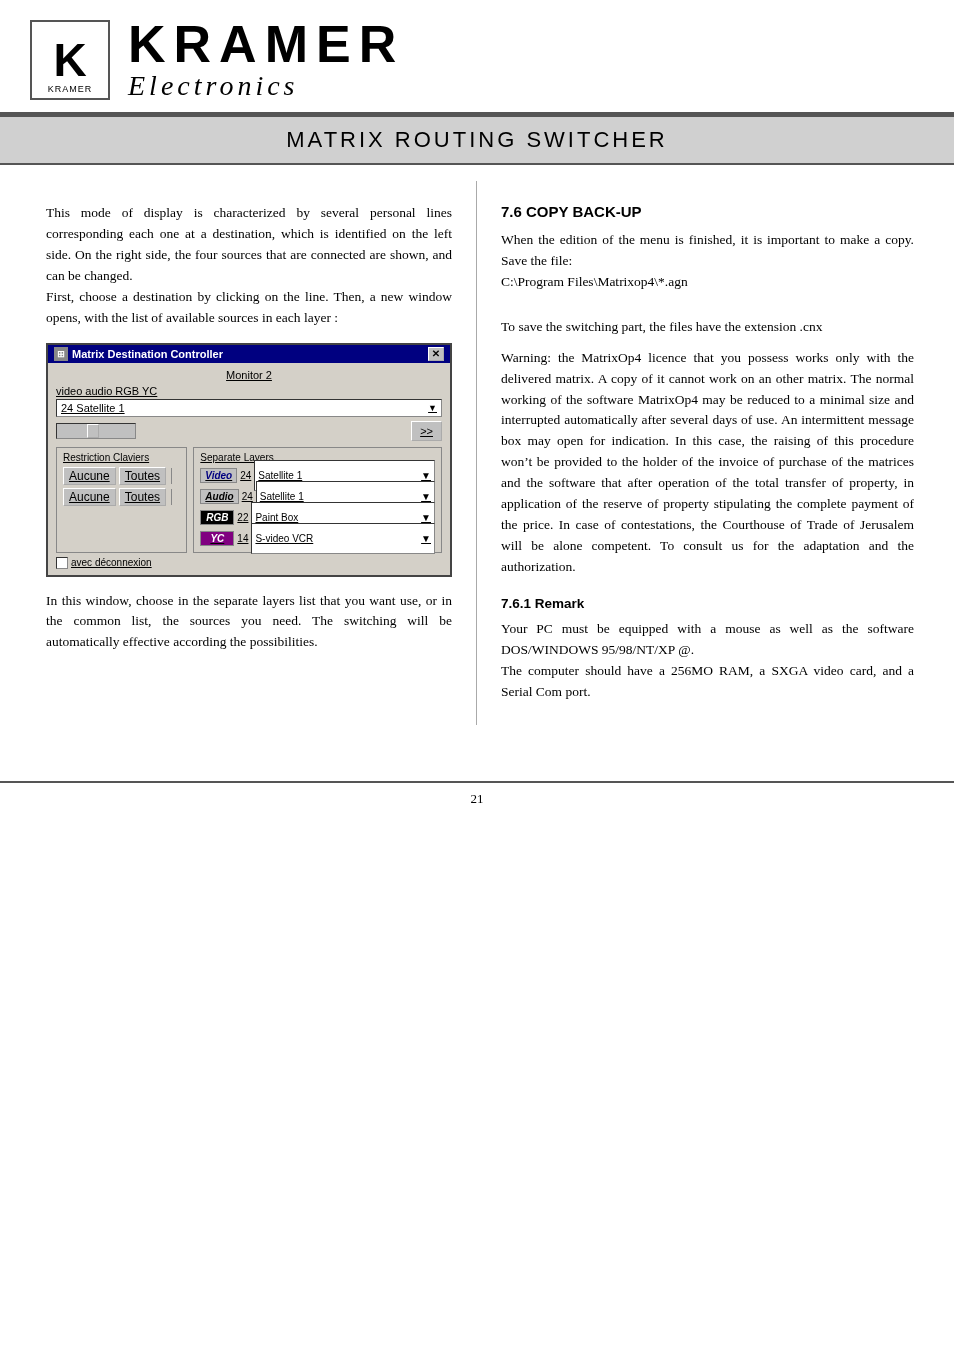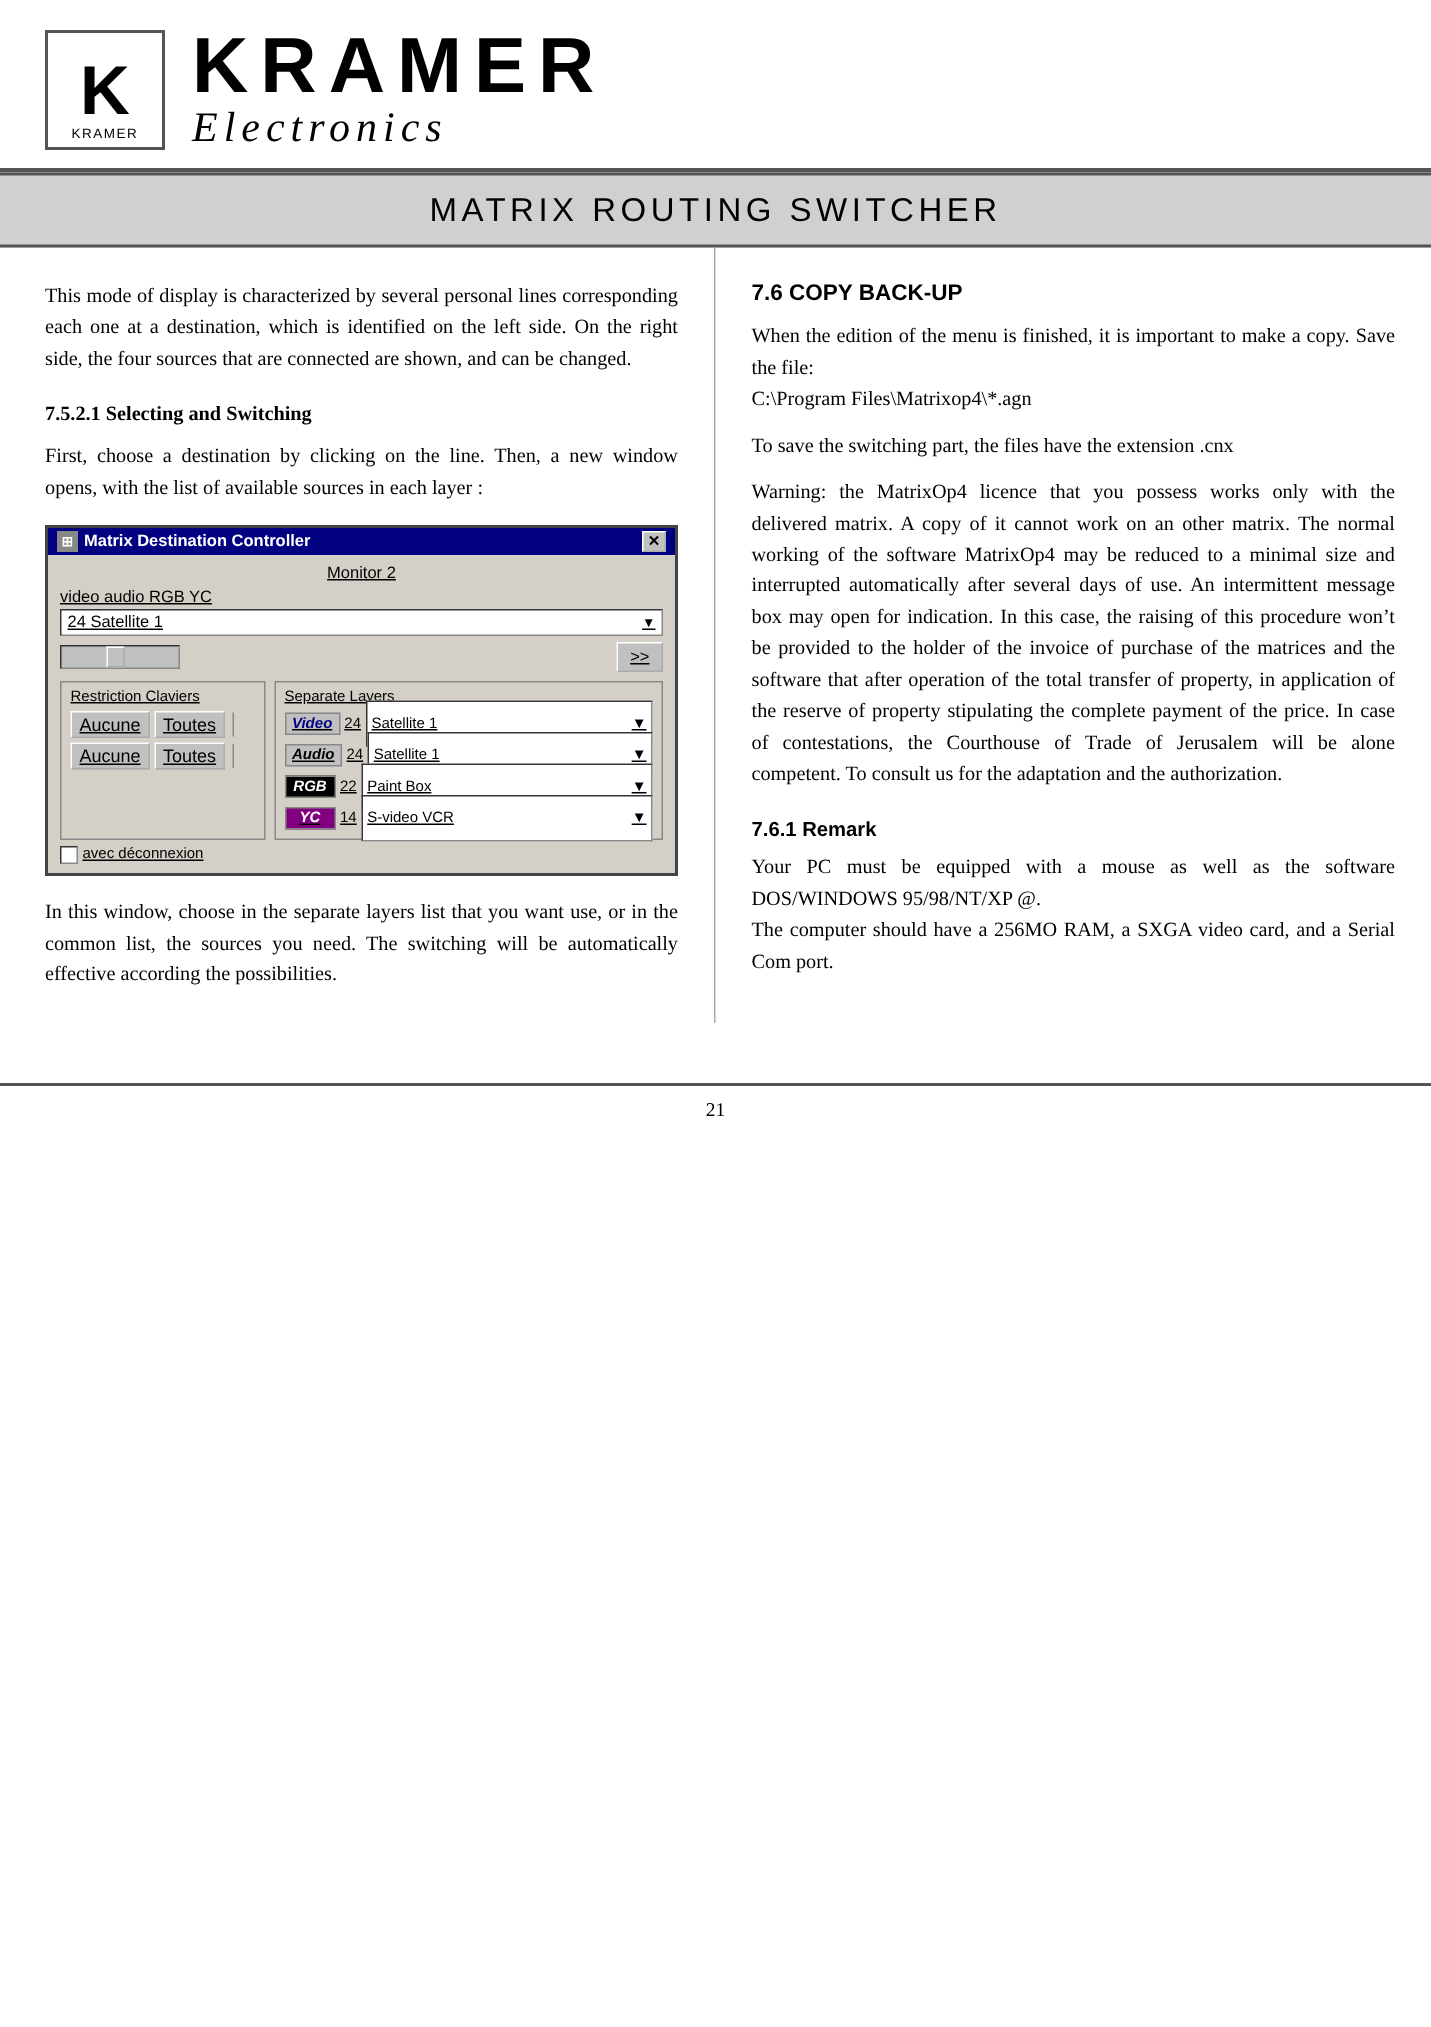--- a/index.html
+++ b/index.html
@@ -79,21 +79,21 @@
       font-size: 22px;
       font-family: Arial, sans-serif;
       font-weight: normal;
       letter-spacing: 3px;
       color: #000;
     }
 
     
     .content-area {
       display: flex;
-      padding: 0;
+      padding: 16px;
     }
 
     
     .left-col {
       width: 50%;
       padding: 22px 24px 22px 30px;
       border-right: 1px solid #aaa;
     }
 
     
@@ -396,21 +396,20 @@
 <div class="title-bar">
   <span>MATRIX ROUTING SWITCHER</span>
 </div>
 
 <div class="content-area">
 
   <div class="left-col">
 
     <p class="body-text">This mode of display is characterized by several personal lines corresponding each one at a destination, which is identified on the left side. On the right side, the four sources that are connected are shown, and can be changed.</p>
 
-    <p class="section-heading">7.5.2.1 Selecting and Switching</p>
 
     <p class="body-text">First, choose a destination by clicking on the line. Then, a new window opens, with the list of available sources in each layer :</p>
 
     <div class="dialog-container">
 
       <div class="dialog-titlebar">
         <div class="dialog-titlebar-left">
           <div class="dialog-icon">⊞</div>
           <span>Matrix Destination Controller</span>
         </div>
@@ -510,21 +509,21 @@
 
     <p class="body-text">In this window, choose in the separate layers list that you want use, or in the common list, the sources you need. The switching will be automatically effective according the possibilities.</p>
 
   </div>
 
   <div class="right-col">
 
     <h2 class="section-title-main">7.6 COPY BACK-UP</h2>
 
     <p class="body-text">When the edition of the menu is finished, it is important to make a copy. Save the file:</p>
-    <p class="body-text" style="margin-bottom:10px">C:\Program Files\Matrixop4\*.agn</p>
+    <p class="body-text" style="margin-bottom:24px">C:\Program Files\Matrixop4\*.agn</p>
 
     <p class="body-text" style="margin-bottom:10px">To save the switching part, the files have the extension .cnx</p>
 
     <p class="body-text" style="margin-bottom:14px">Warning: the MatrixOp4 licence that you possess works only with the delivered matrix.  A copy of it cannot work on an other matrix. The normal working of the software MatrixOp4 may be reduced to a minimal size and interrupted automatically after several days of use. An intermittent message box may open for indication. In this case, the raising of this procedure won’t be provided to the holder of the invoice of purchase of the matrices and the software that after operation of the total transfer of property, in application of the reserve of property stipulating the complete payment of the price. In case of contestations, the Courthouse of Trade of Jerusalem will be alone competent. To consult us for the adaptation and the authorization.</p>
 
     <h3 class="section-title-sub">7.6.1 Remark</h3>
 
     <p class="body-text">
       <span>Your PC must be equipped with a mouse as well as the software DOS/WINDOWS 95/98/NT/XP @.</span><br>
       <span>The computer should have a 256MO RAM, a SXGA video card, and a Serial Com port.</span>

